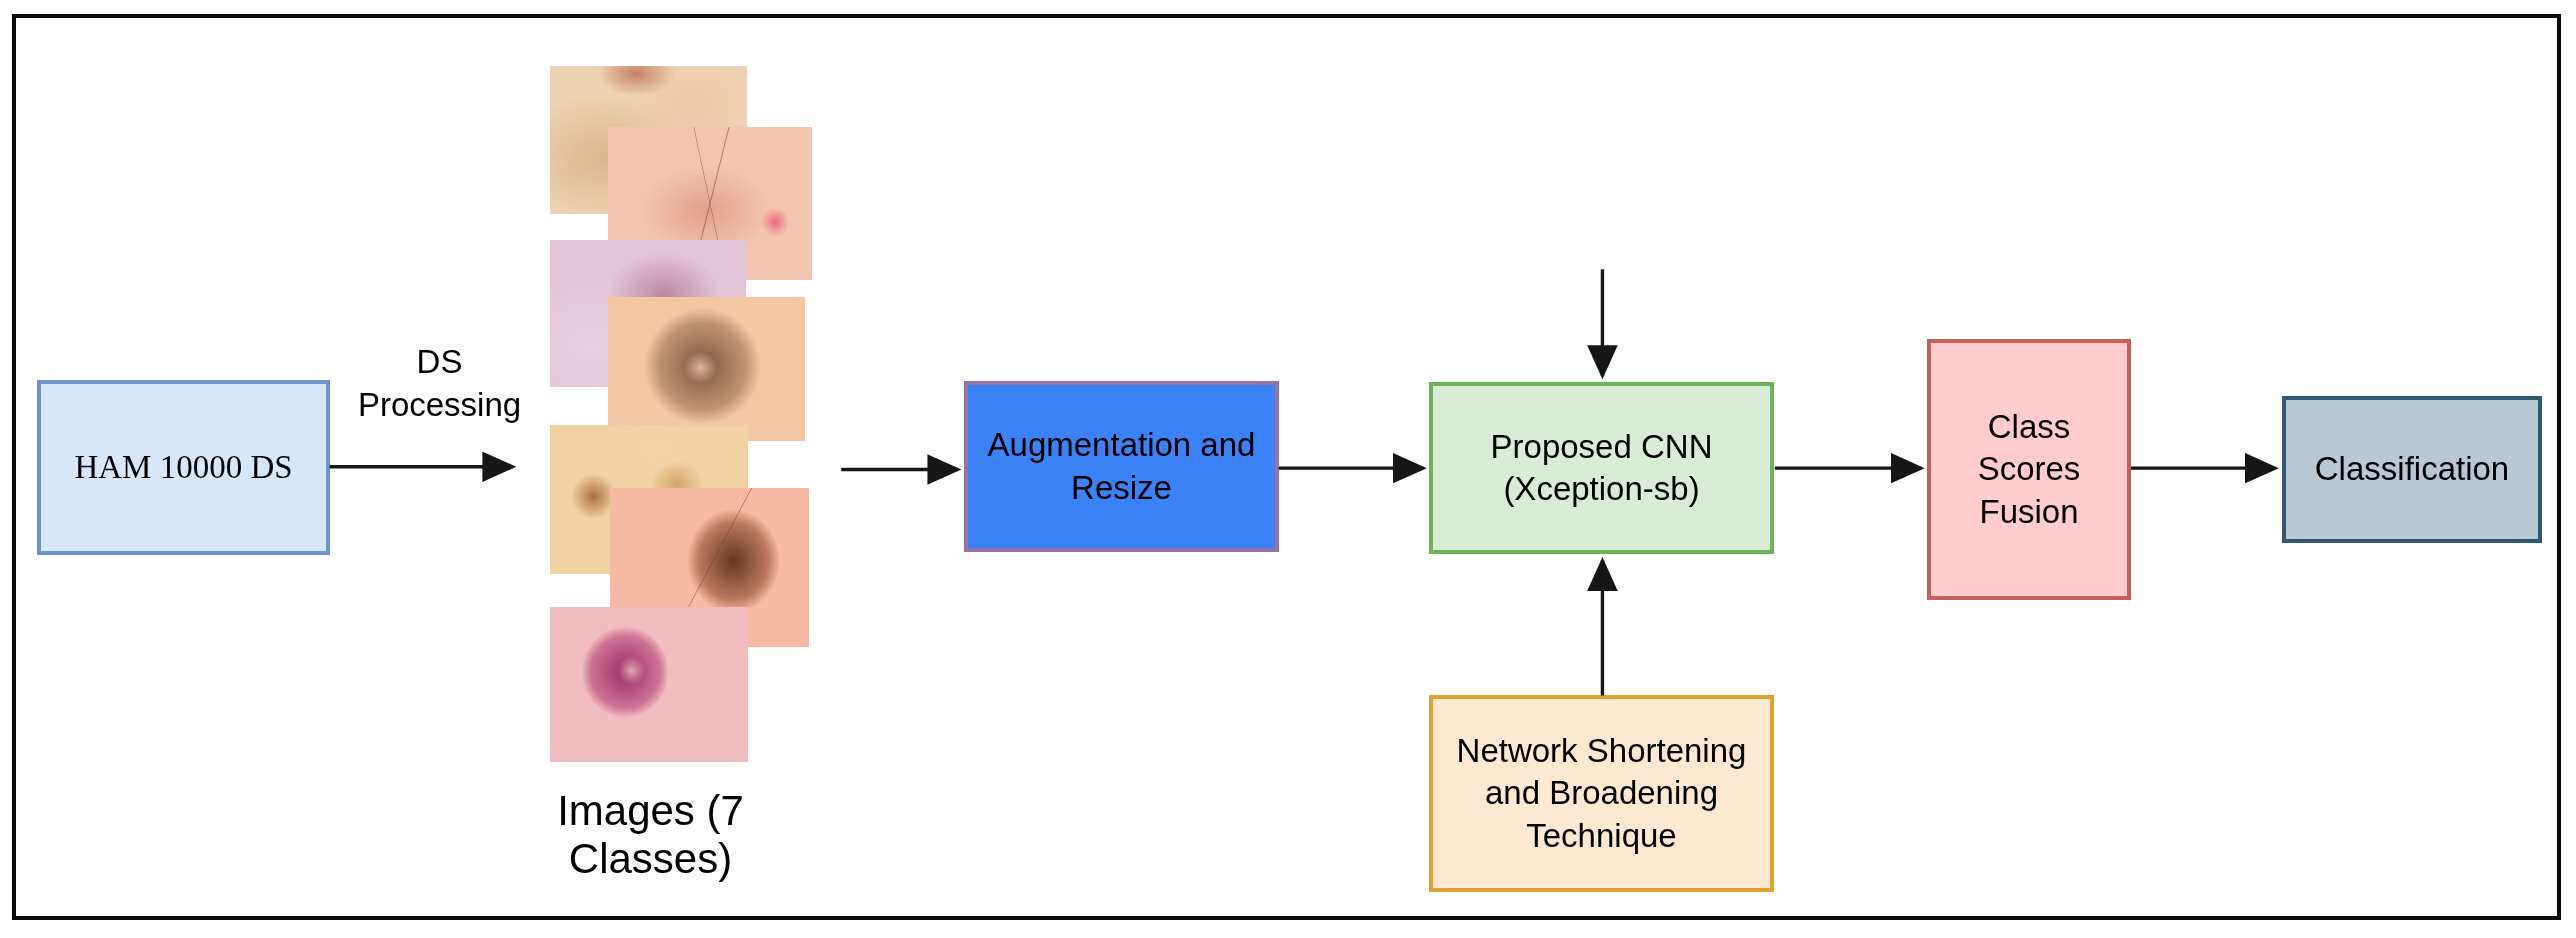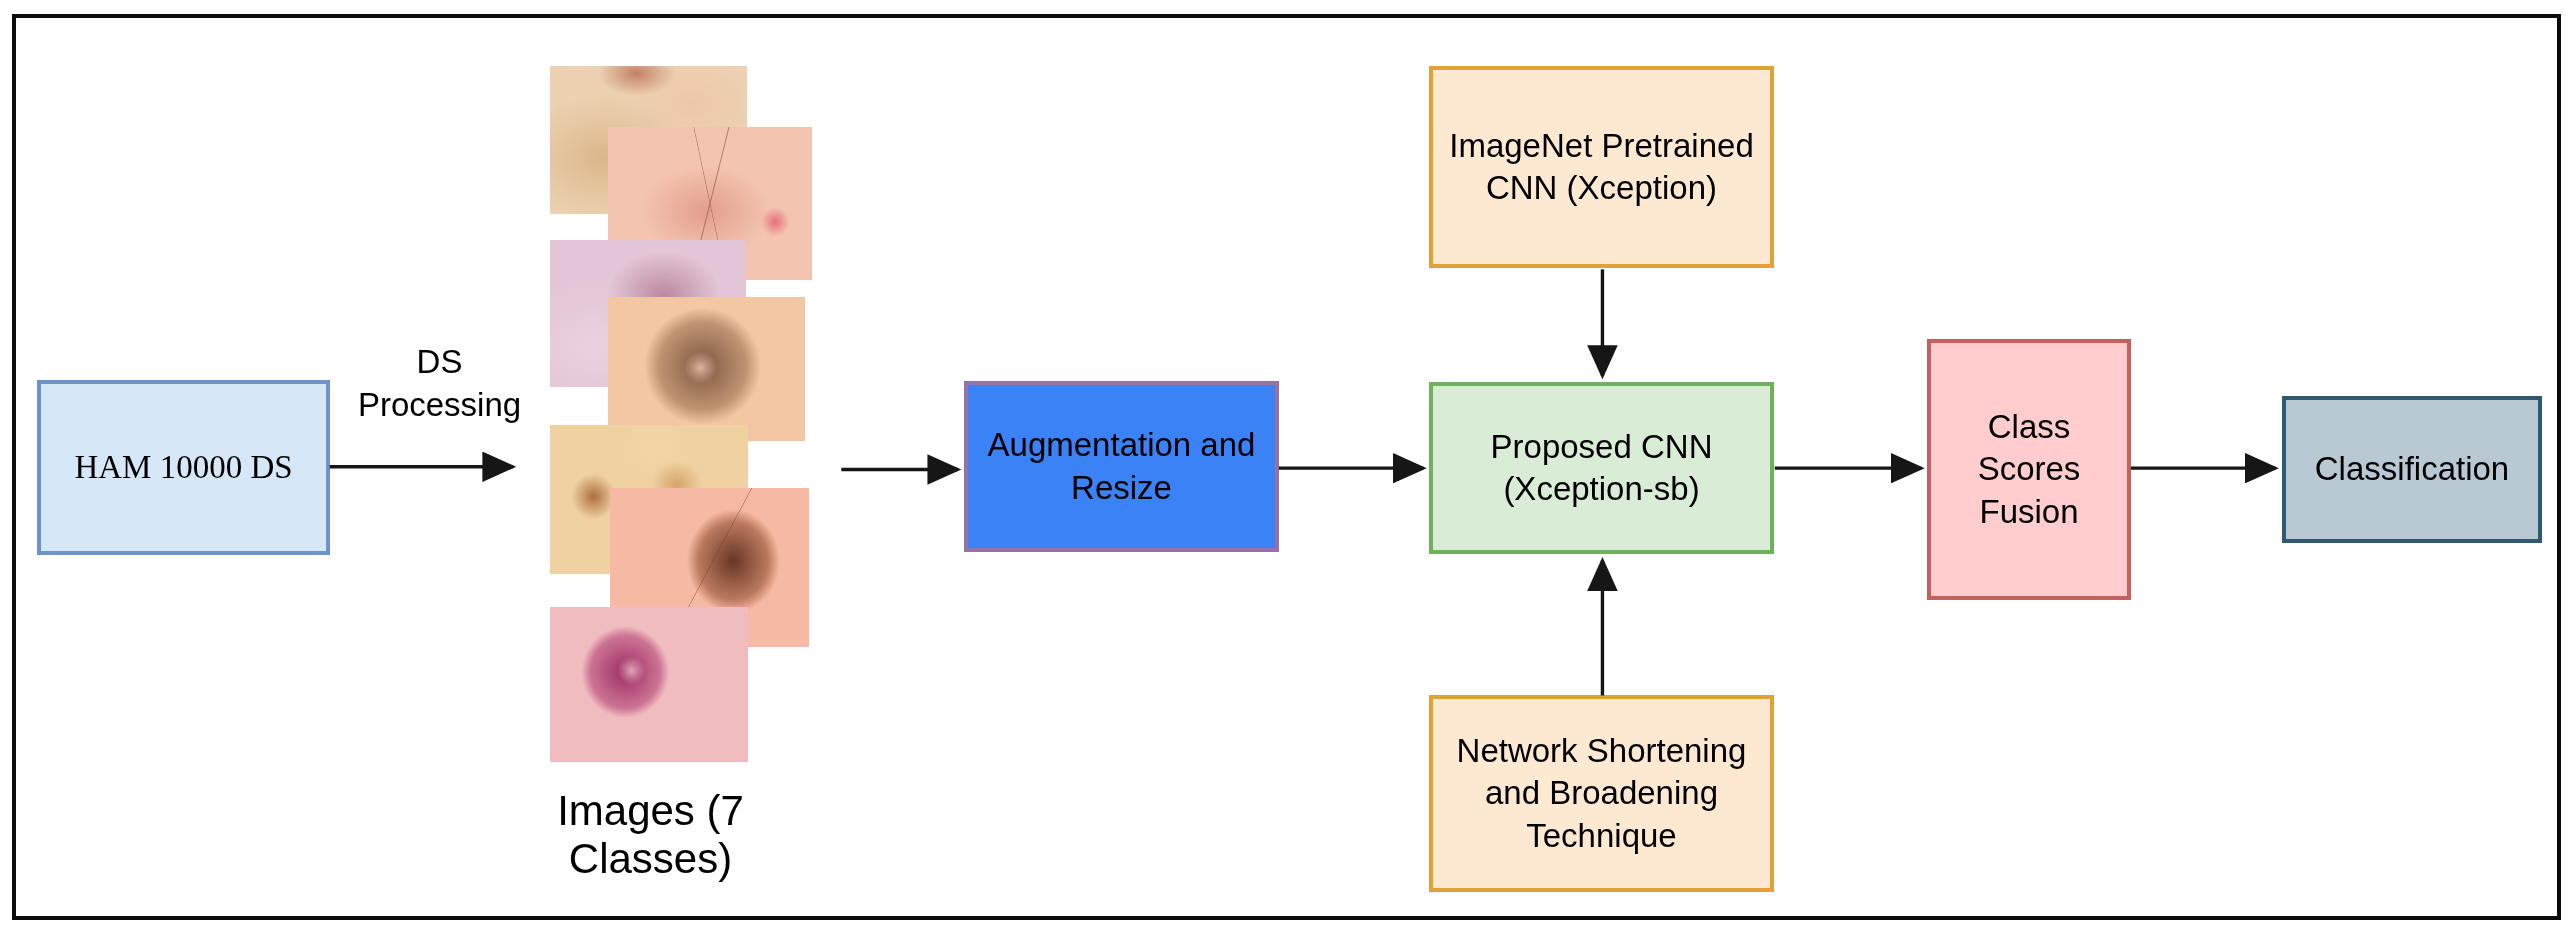--- a/index.html
+++ b/index.html
@@ -87,22 +87,20 @@
   <div class="shot i4"></div>
   <div class="shot i5"></div>
   <div class="shot i6"></div>
   <div class="shot i7"></div>
 
   <div class="freelabel lbl-caption">Images (7 Classes)</div>
 
   <div class="box box-augmentation" style="background-color: #3b82f6; border-color: rgb(150, 115, 166);">Augmentation and
 Resize</div>
 
-  <div class="box box-pretrained" style="background-color: rgb(253, 233, 210); border-color: rgb(226, 162, 51);">ImageNet Pretrained
-CNN (Xception)</div>
 
   <div class="box box-technique" style="background-color: rgb(253, 233, 210); border-color: rgb(226, 162, 51);">Network Shortening
 and Broadening
 Technique</div>
 
   <div class="box box-proposed" style="background-color: rgb(217, 236, 214); border-color: rgb(111, 178, 92);">Proposed CNN
 (Xception-sb)</div>
 
   <div class="box box-fusion" style="background-color: rgb(255, 205, 205); border-color: rgb(196, 96, 93);">Class
 Scores

